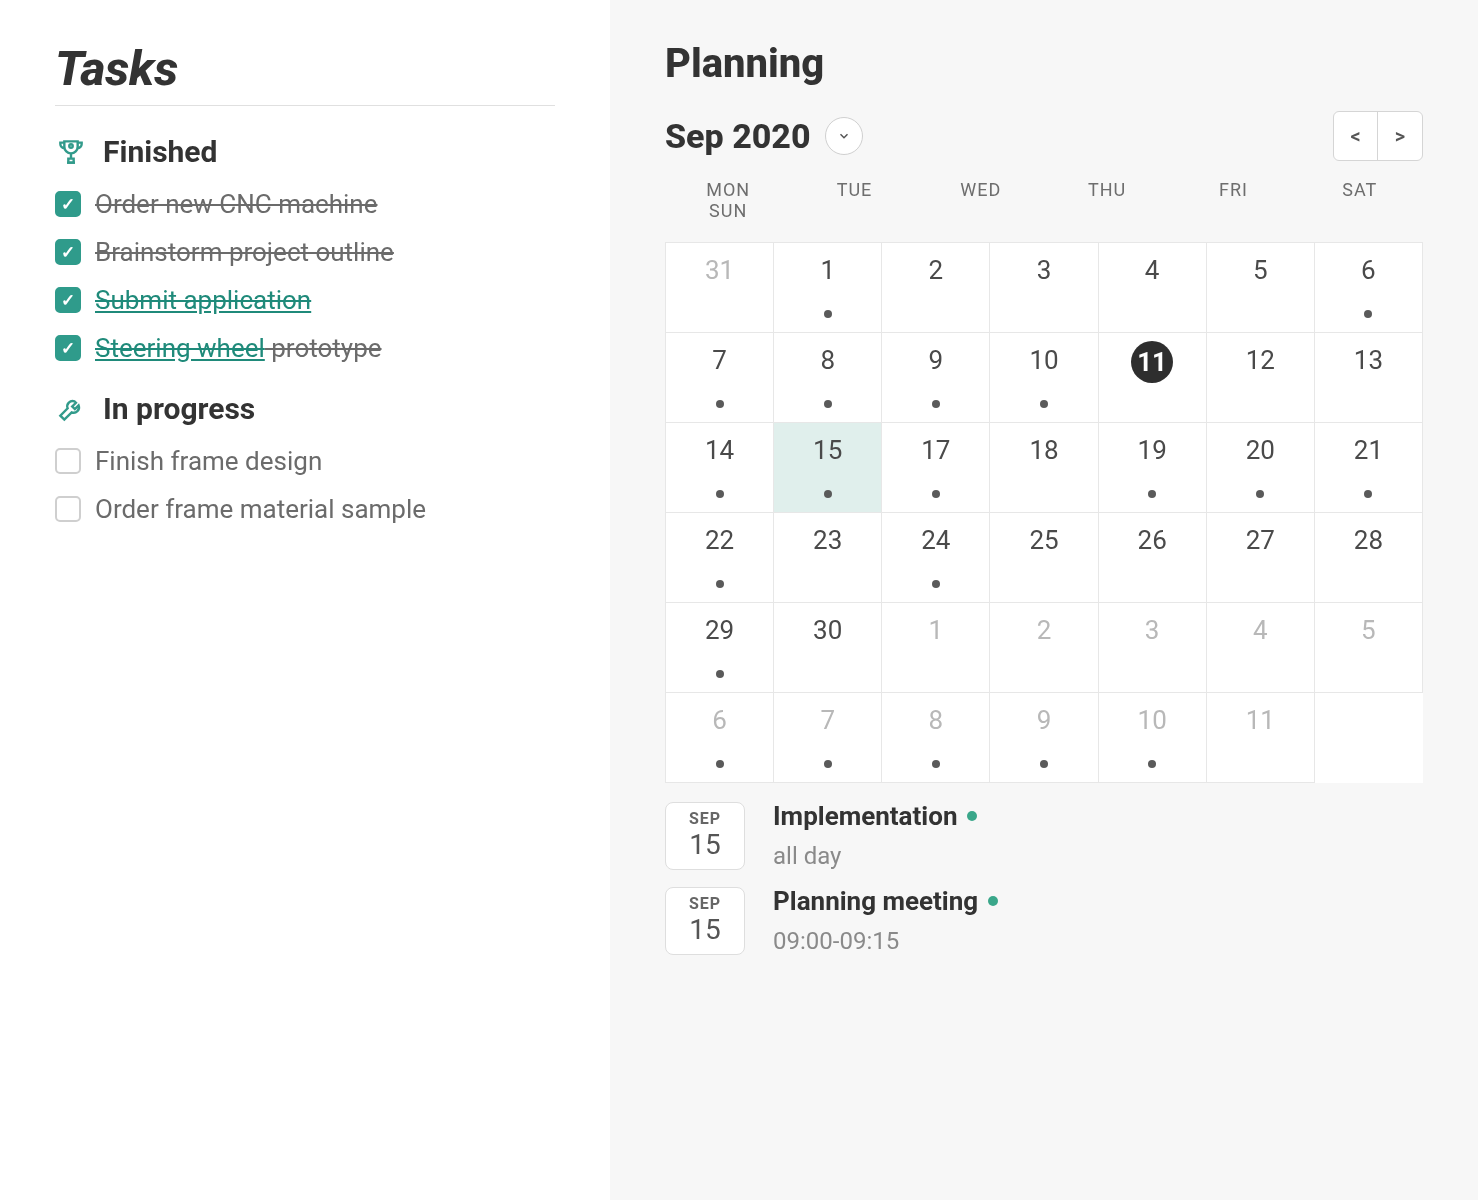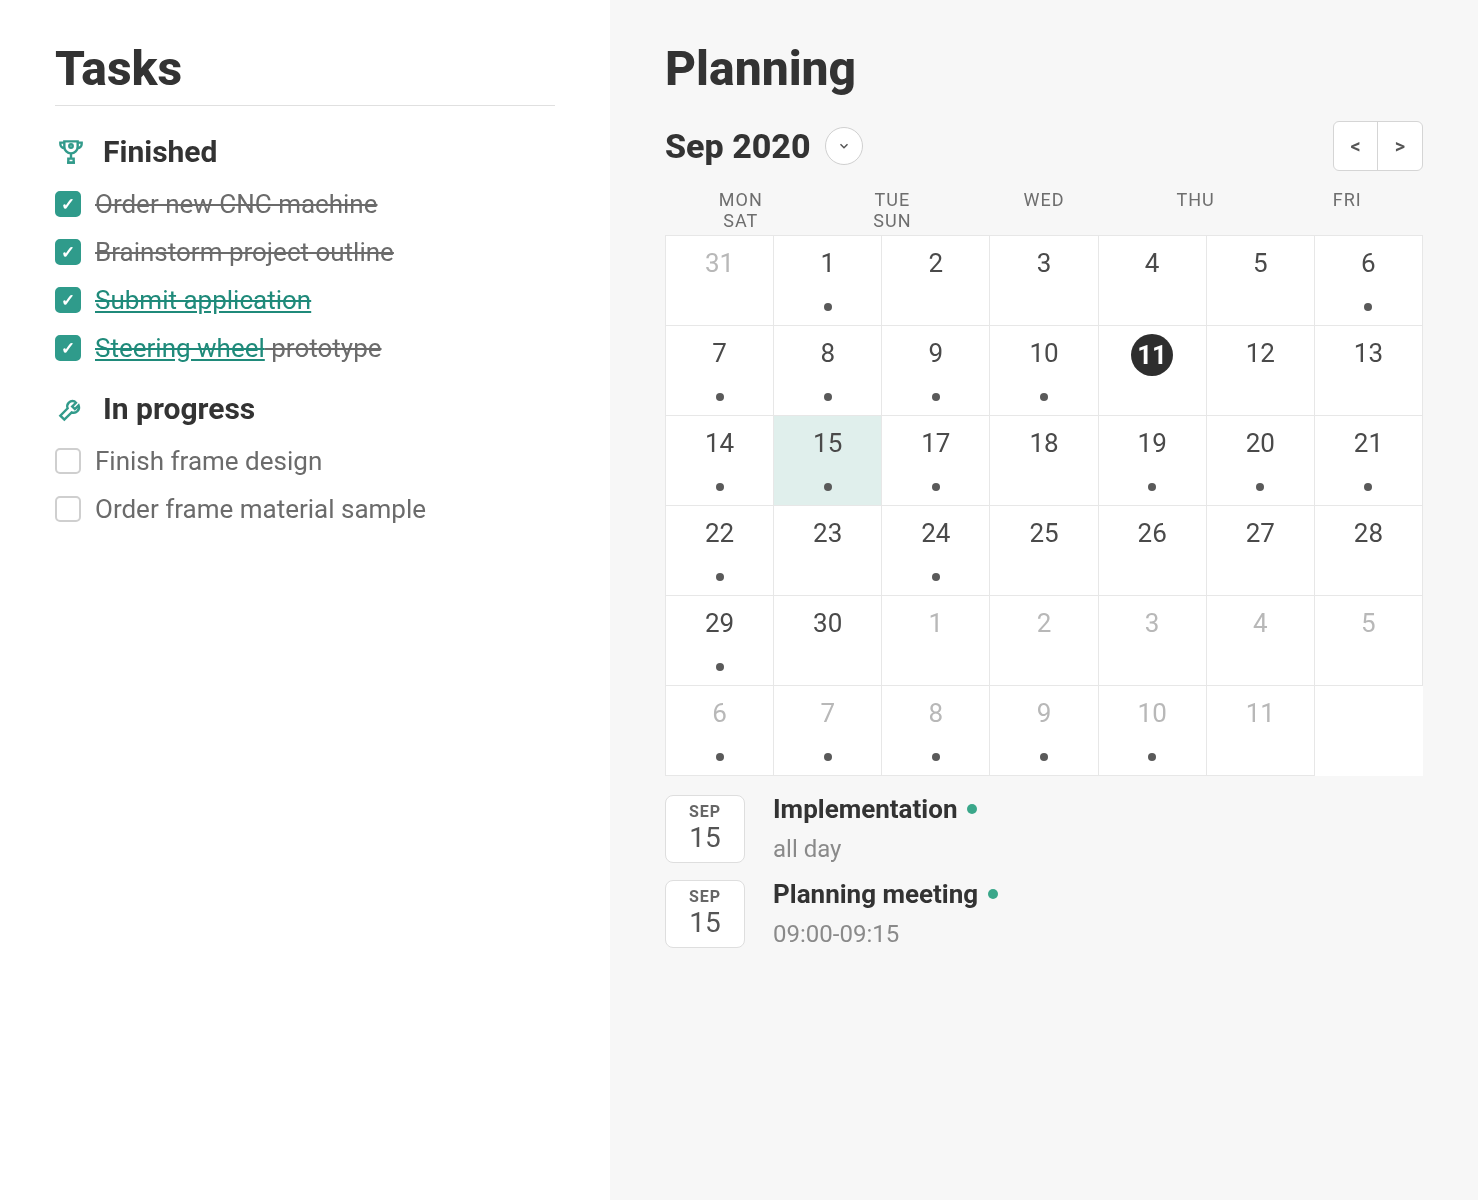--- a/index.html
+++ b/index.html
@@ -23,23 +23,24 @@
     padding: 40px 55px;
   }
 
   h1.tasks-title {
     font-size: 48px;
     font-weight: 800;
     margin: 0 0 16px 0;
     color: #333;
     border-bottom: 1px solid #e0e0e0;
     padding-bottom: 8px;
+    font-style: italic;
   }
   h1.planning-title {
-    font-size: 48px;
+    font-size: 40px;
     font-weight: 800;
     margin: 0 0 24px 0;
     color: #333;
   }
 
   .section-header {
     display: flex;
     align-items: center;
     gap: 16px;
     margin: 28px 0 20px 0;
@@ -155,26 +156,26 @@
     font-size: 20px;
     font-weight: 600;
     color: #555;
   }
   .nav-arrows .arrow:first-child {
     border-right: 1.5px solid #d5d5d5;
   }
 
   .cal-dow {
     display: grid;
-    grid-template-columns: repeat(5, 1fr);
+    grid-template-columns: repeat(6, 1fr);
     text-align: center;
     font-size: 18px;
     letter-spacing: 1px;
     color: #6e6e6e;
-    margin-bottom: 4px;
+    margin-bottom: 21px;
   }
   .cal-grid {
     display: grid;
     grid-template-columns: repeat(7, 1fr);
     border-left: 1px solid #e7e7e7;
     border-top: 1px solid #e7e7e7;
     background: #fff;
   }
   .cal-cell {
     border-right: 1px solid #e7e7e7;

